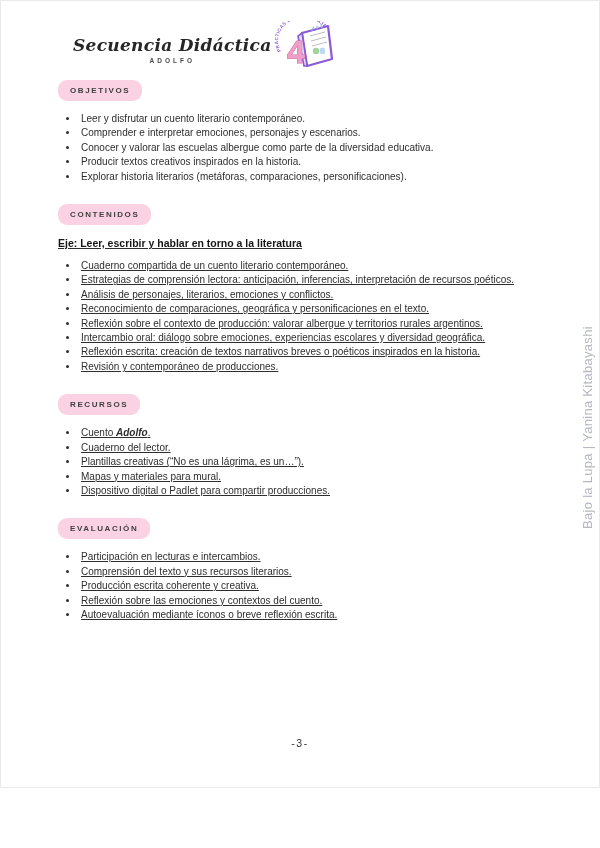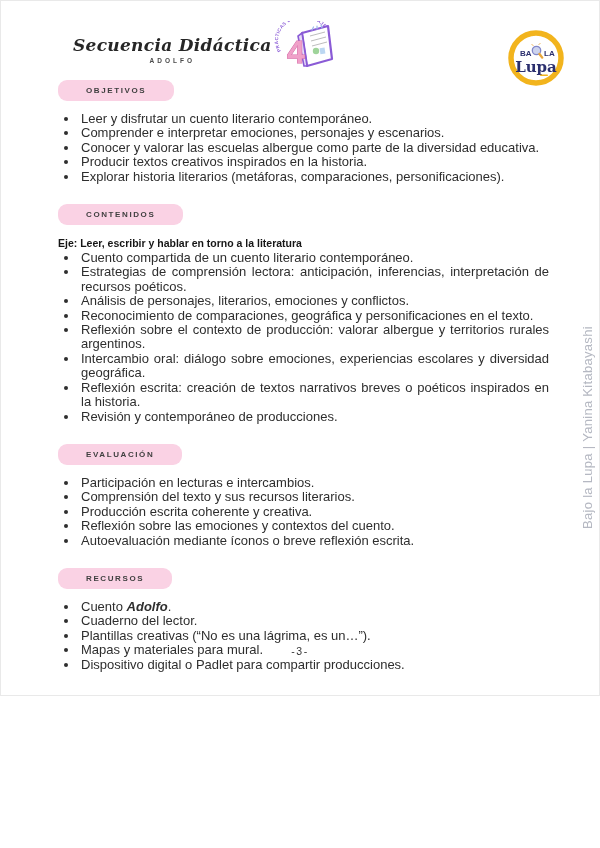--- a/index.html
+++ b/index.html
@@ -1,18 +1,18 @@
 <!DOCTYPE html>
 <html lang="es"><head>
 <meta charset="utf-8">
 <style>
   html,body{margin:0;padding:0;background:#ffffff;}
   .page{
     position:relative;
-    width:600px;height:696px;
+    width:600px;height:788px;
     background:#ffffff;
     border:1px solid #e9e9e9;
     box-sizing:border-box;
     font-family:"Liberation Sans",sans-serif;
     color:#2e2e2e;
     overflow:hidden;
   }
 
   
   .header{position:absolute;top:26px;left:72px;display:flex;align-items:flex-start;}
@@ -24,32 +24,32 @@
   }
   .brand-subtitle{
     font-size:6.5px;font-weight:700;letter-spacing:3px;color:#4a4a4a;
     text-align:center;margin-top:2px;
   }
   .unit-logo{margin-left:2px;margin-top:-6px;}
   .lupa-logo{position:absolute;top:28px;right:34px;}
 
   
   .content{position:absolute;top:78px;left:57px;right:50px;}
-  .section + .section{margin-top:19px;}
+  .section + .section{margin-top:19px;text-decoration:underline;}
   .badge{
     display:inline-block;
     background:#fad2e4;color:#3f3f3f;
     font-size:8px;font-weight:700;letter-spacing:1.6px;
-    padding:6px 28px;border-radius:9px;
+    padding:6px 12px;border-radius:9px;
     margin-bottom:9px;
   }
-  .eje-heading{font-size:10.5px;font-weight:700;color:#161616;margin:3px 0 2px 0;}
+  .eje-heading{font-size:10.5px;font-weight:700;color:#161616;margin:3px 0 10px 0;}
   ul.items{margin:2px 0 0 0;padding-left:21px;list-style:disc;}
   ul.items li{
-    font-size:13px;line-height:14.4px;color:#2e2e2e;
+    font-size:10px;line-height:14.4px;color:#2e2e2e;
     padding-left:2px;
   }
   ul.items.justify li{text-align:justify;}
 
   
   .watermark{
     position:absolute;top:328px;right:4px;height:200px;
     writing-mode:vertical-rl;transform:rotate(180deg);
     font-size:13px;color:#b5b8c2;letter-spacing:.3px;white-space:nowrap;
   }
@@ -83,85 +83,70 @@
 
         <text x="13" y="42" font-family="Liberation Sans, sans-serif" font-size="32" font-weight="bold" fill="#f0a0c8" stroke="#d46ca8" stroke-width="1" paint-order="stroke">4</text>
 
         <text font-size="4.6" font-weight="bold" fill="#8a5bd6" letter-spacing="0.4">
           <textPath href="#arcPath">PRÁCTICAS DEL LENGUAJE</textPath>
         </text>
       </svg>
     </div>
   </div>
 
-  <div class="lupa-logo">
-    <svg width="58" height="58" viewBox="0 0 58 58" aria-hidden="true">
-      <circle cx="29" cy="29" r="25" fill="#ffffff" stroke="#f2b41d" stroke-width="5.5"></circle>
-      <text x="13" y="26.5" font-family="Liberation Sans, sans-serif" font-size="8" font-weight="bold" fill="#2b2f6e">BA</text>
-      <text x="37" y="26.5" font-family="Liberation Sans, sans-serif" font-size="8" font-weight="bold" fill="#2b2f6e">LA</text>
-
-      <g>
-        <circle cx="29.5" cy="21.5" r="4.2" fill="#cdd3ee" stroke="#8187c9" stroke-width="1.3"></circle>
-        <line x1="32.5" y1="25" x2="35.2" y2="28.6" stroke="#e8a63c" stroke-width="2.4" stroke-linecap="round"></line>
-        <path d="M25,15.5 l1,1 M33,14.5 l-1,1" stroke="#e8a63c" stroke-width="1" stroke-linecap="round"></path>
-      </g>
-      <text x="29" y="42.5" text-anchor="middle" font-family="DejaVu Serif, serif" font-size="15" font-weight="bold" fill="#2b2f6e">Lupa</text>
-      <rect x="33" y="45.5" width="8" height="1.4" rx="0.7" fill="#f2b41d"></rect>
-    </svg>
-  </div>
 
   <div class="content">
 
     <div class="section">
       <span class="badge">OBJETIVOS</span>
       <ul class="items">
           <li>Leer y disfrutar un cuento literario contemporáneo.</li>
           <li>Comprender e interpretar emociones, personajes y escenarios.</li>
           <li>Conocer y valorar las escuelas albergue como parte de la diversidad educativa.</li>
           <li>Producir textos creativos inspirados en la historia.</li>
           <li>Explorar historia literarios (metáforas, comparaciones, personificaciones).</li>
         </ul>
     </div>
 
     <div class="section">
       <span class="badge">CONTENIDOS</span>
       <div class="eje-heading">Eje: Leer, escribir y hablar en torno a la literatura</div>
       <ul class="items justify">
-          <li>Cuento compartida de un cuento literario contemporáneo.</li>
+          <li>Cuaderno compartida de un cuento literario contemporáneo.</li>
           <li>Estrategias de comprensión lectora: anticipación, inferencias, interpretación de recursos poéticos.</li>
           <li>Análisis de personajes, literarios, emociones y conflictos.</li>
           <li>Reconocimiento de comparaciones, geográfica y personificaciones en el texto.</li>
           <li>Reflexión sobre el contexto de producción: valorar albergue y territorios rurales argentinos.</li>
           <li>Intercambio oral: diálogo sobre emociones, experiencias escolares y diversidad geográfica.</li>
           <li>Reflexión escrita: creación de textos narrativos breves o poéticos inspirados en la historia.</li>
           <li>Revisión y contemporáneo de producciones.</li>
+        </ul>
+    </div>
+
+    <div class="section">
+      <span class="badge">RECURSOS</span>
+      <ul class="items">
+          <li><span>Cuento </span><span style="font-weight: 700; font-style: italic;">Adolfo</span><span>.</span></li>
+          <li>Cuaderno del lector.</li>
+          <li>Plantillas creativas (“No es una lágrima, es un…”).</li>
+          <li>Mapas y materiales para mural.</li>
+          <li>Dispositivo digital o Padlet para compartir producciones.</li>
         </ul>
     </div>
 
     <div class="section">
       <span class="badge">EVALUACIÓN</span>
       <ul class="items">
           <li>Participación en lecturas e intercambios.</li>
           <li>Comprensión del texto y sus recursos literarios.</li>
           <li>Producción escrita coherente y creativa.</li>
           <li>Reflexión sobre las emociones y contextos del cuento.</li>
           <li>Autoevaluación mediante íconos o breve reflexión escrita.</li>
         </ul>
     </div>
 
-    <div class="section">
-      <span class="badge">RECURSOS</span>
-      <ul class="items">
-          <li><span>Cuento </span><span style="font-weight: 700; font-style: italic;">Adolfo</span><span>.</span></li>
-          <li>Cuaderno del lector.</li>
-          <li>Plantillas creativas (“No es una lágrima, es un…”).</li>
-          <li>Mapas y materiales para mural.</li>
-          <li>Dispositivo digital o Padlet para compartir producciones.</li>
-        </ul>
-    </div>
-
   </div>
 
   <div class="watermark">Bajo la Lupa | Yanina Kitabayashi</div>
 
   <div class="footer">-3-</div>
 
 </div>
 
 </body></html>

